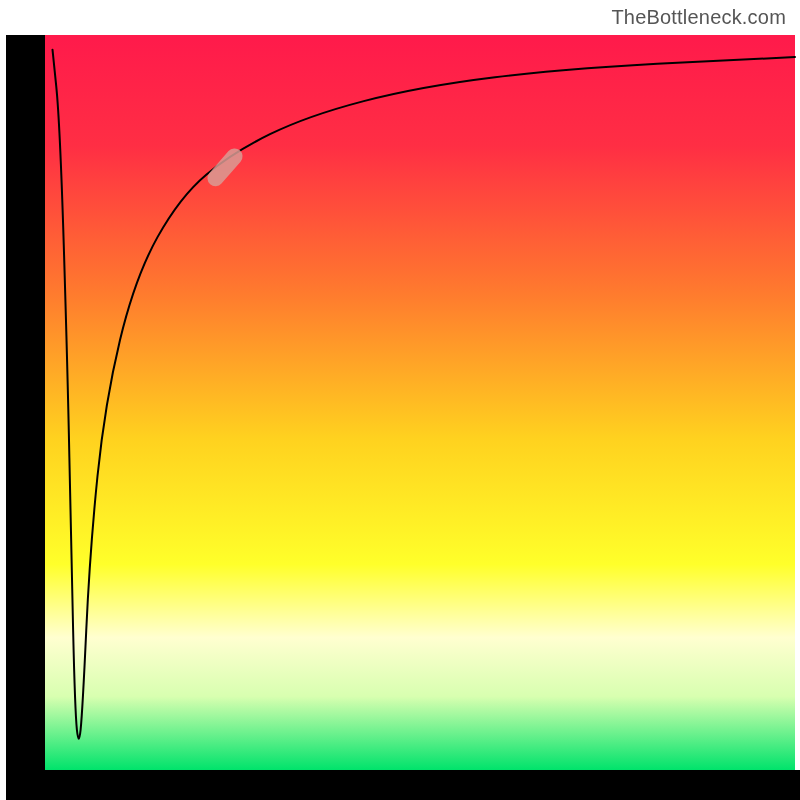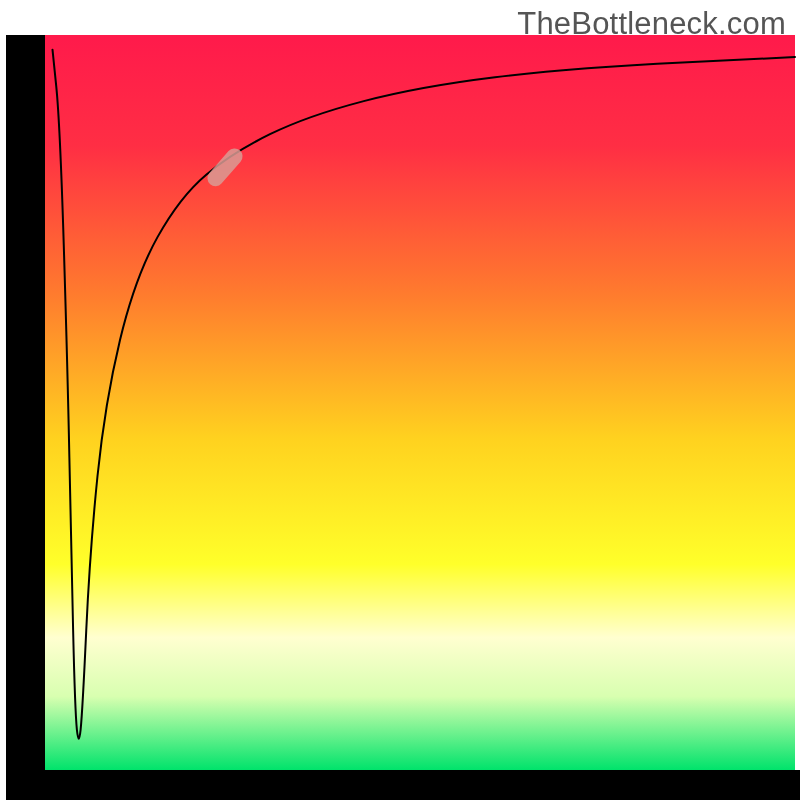--- a/index.html
+++ b/index.html
@@ -13,21 +13,21 @@
   }
   .frame {
     position: relative;
     width: 800px;
     height: 800px;
   }
   .watermark {
     position: absolute;
     top: 6px;
     right: 14px;
-    font-size: 31px;
+    font-size: 20px;
     color: #555;
     letter-spacing: 0.2px;
     user-select: none;
   }
   svg {
     display: block;
   }
 </style>
 </head>
 <body>

